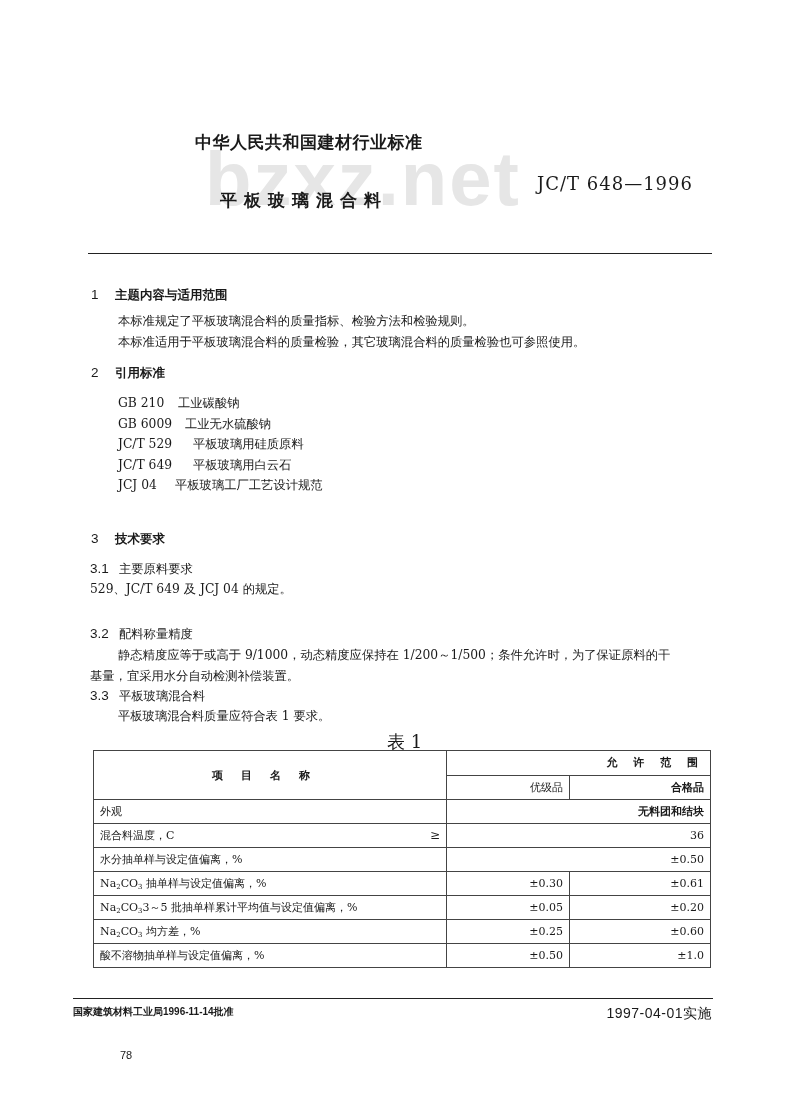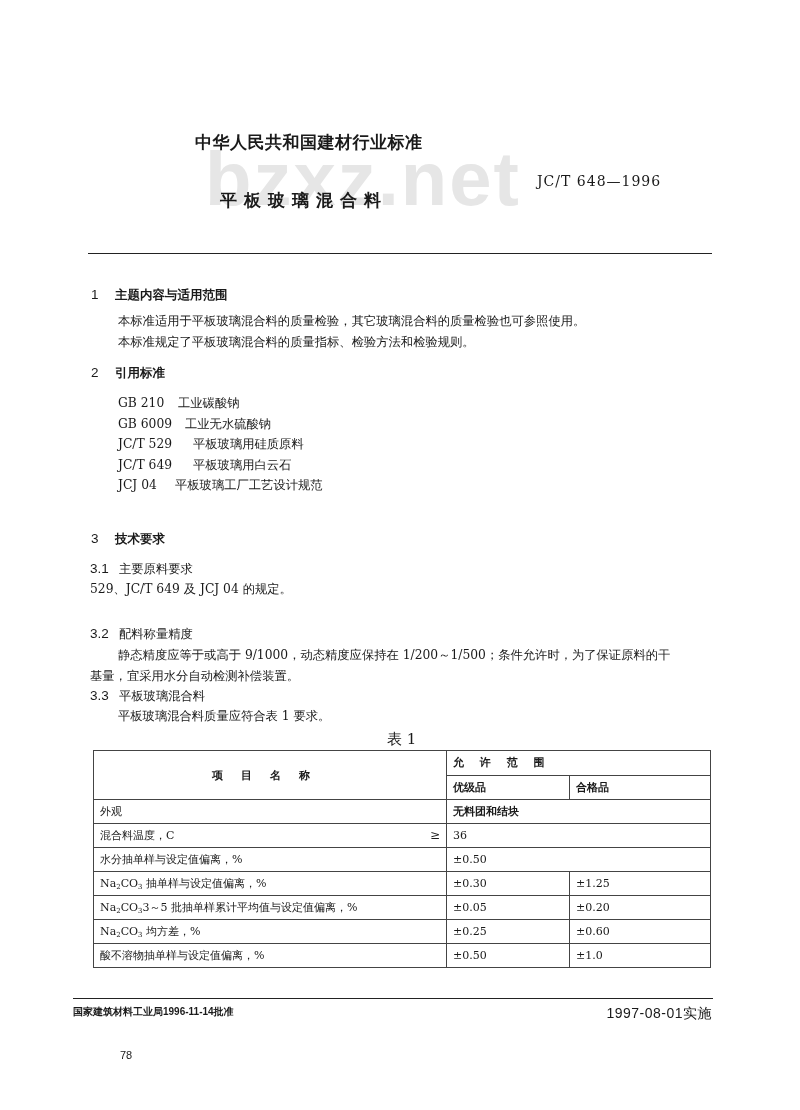--- a/index.html
+++ b/index.html
@@ -6,38 +6,38 @@
     body {
       width: 800px; height: 1110px; position: relative; overflow: hidden;
       font-family: "DejaVu Serif", "Liberation Serif", serif;
       color: #1a1a1a;
     }
     .abs { position: absolute; }
     .sans { font-family: "DejaVu Sans", "Liberation Sans", sans-serif; }
 
     .org-title { left: 195px; top: 131px; font-size: 17px; font-weight: bold; letter-spacing: 0.5px; }
     .watermark { left: 205px; top: 135px; font-size: 76px; font-weight: bold; color: #e6e6e6; letter-spacing: 2px; font-family: "Liberation Sans", sans-serif; z-index: 0; }
-    .std-num { left: 537px; top: 173px; font-size: 14px; letter-spacing: 1px; z-index: 2; }
+    .std-num { left: 537px; top: 173px; font-size: 18px; letter-spacing: 1px; z-index: 2; }
     .std-title { left: 220px; top: 189px; font-size: 17px; font-weight: bold; letter-spacing: 7px; z-index: 2; }
     .rule { left: 88px; width: 624px; height: 0; border-top: 1.5px solid #222; }
 
     .h1 { font-size: 12.5px; font-weight: bold; }
     .h1 .num { display: inline-block; width: 24px; font-weight: normal; font-family: "Liberation Sans", sans-serif; font-size: 13.5px; }
     .para { font-size: 12.3px; line-height: 21px; }
     .refs div { font-size: 12.3px; height: 20.5px; line-height: 20.5px; }
     .refs .code { display: inline-block; }
     .sub { font-size: 12.3px; }
     .sub .num { display: inline-block; width: 29px; font-family: "Liberation Sans", sans-serif; font-size: 13.5px; }
 
     table.t1 {
       position: absolute; left: 93px; top: 750px; width: 618px;
       border-collapse: collapse; font-size: 11px; z-index: 2;
     }
     table.t1 td { border: 1px solid #444; height: 23px; padding: 0 6px; }
-    table.t1 td.c { text-align: left; }
+    table.t1 td.c { text-align: right; }
     table.t1 td.hdr-name { text-align: center; letter-spacing: 18px; font-weight: bold; }
     table.t1 .ge { float: right; font-size: 12px; }
     sub { font-size: 7px; vertical-align: -2px; }
 
     .footer-left { left: 73px; top: 1005px; font-size: 10px; font-weight: bold; font-family: "Liberation Sans", sans-serif; }
     .footer-right { right: 88px; top: 1005px; font-size: 14px; font-family: "Liberation Sans", sans-serif; letter-spacing: 0.5px; }
     .pageno { left: 120px; top: 1049px; font-size: 11px; font-family: "Liberation Sans", sans-serif; }
   </style>
 </head>
 <body>
@@ -46,22 +46,22 @@
 <div class="abs org-title sans" style="z-index:2">中华人民共和国建材行业标准</div>
 <div class="abs std-num">JC/T 648—1996</div>
 <div class="abs std-title sans">平板玻璃混合料</div>
 
 <div class="abs rule" style="top:253px;"></div>
 
 <div class="abs h1 sans" style="left:91px; top:287px;">
   <span class="num">1</span><span>主题内容与适用范围</span>
 </div>
 <div class="abs para" style="left:118px; top:311px;">
+  <div>本标准规定了平板玻璃混合料的质量指标、检验方法和检验规则。</div>
   <div>本标准适用于平板玻璃混合料的质量检验，其它玻璃混合料的质量检验也可参照使用。</div>
-  <div>本标准规定了平板玻璃混合料的质量指标、检验方法和检验规则。</div>
 </div>
 
 <div class="abs h1 sans" style="left:91px; top:365px;">
   <span class="num">2</span><span>引用标准</span>
 </div>
 <div class="abs refs" style="left:118px; top:393px;">
   <div><span class="code" style="width:60px">GB 210</span><span>工业碳酸钠</span></div>
   <div><span class="code" style="width:67px">GB 6009</span><span>工业无水硫酸钠</span></div>
   <div><span class="code" style="width:75px">JC/T 529</span><span>平板玻璃用硅质原料</span></div>
   <div><span class="code" style="width:75px">JC/T 649</span><span>平板玻璃用白云石</span></div>
@@ -87,48 +87,48 @@
   <div>基量，宜采用水分自动检测补偿装置。</div>
 </div>
 
 <div class="abs sub" style="left:90px; top:688px;">
   <span class="num">3.3</span><span>平板玻璃混合料</span>
 </div>
 <div class="abs para" style="left:118px; top:706px;">
   <div>平板玻璃混合料质量应符合表 1 要求。</div>
 </div>
 
-<div class="abs" style="left:387px; top:730px; font-size:15px;">表 1</div>
+<div class="abs" style="left:387px; top:730px; font-size:18px;">表 1</div>
 
 <table class="t1">
   <tbody>
       <tr>
     <td rowspan="2" class="hdr-name" style="width:340px; height:48px;">项目名称</td>
     <td colspan="2" class="c" style="font-weight:bold; letter-spacing:6px;">允 许 范 围</td>
   </tr>
   <tr>
-    <td class="c" style="width:110px; font-weight:bold;">优级品</td>
+    <td class="c" style="width:110px; font-weight:normal;">优级品</td>
     <td class="c" style="font-weight:bold;">合格品</td>
   </tr>
   <tr>
     <td>外观</td>
     <td colspan="2" class="c" style="font-weight:bold;">无料团和结块</td>
   </tr>
   <tr>
     <td><span>混合料温度，C</span><span class="ge">≥</span></td>
     <td colspan="2" class="c">36</td>
   </tr>
   <tr>
     <td>水分抽单样与设定值偏离，%</td>
     <td colspan="2" class="c">±0.50</td>
   </tr>
   <tr>
     <td><span>Na</span><sub>2</sub><span>CO</span><sub>3</sub><span> 抽单样与设定值偏离，%</span></td>
     <td class="c">±0.30</td>
-    <td class="c">±1.25</td>
+    <td class="c">±0.61</td>
   </tr>
   <tr>
     <td><span>Na</span><sub>2</sub><span>CO</span><sub>3</sub><span>3～5 批抽单样累计平均值与设定值偏离，%</span></td>
     <td class="c">±0.05</td>
     <td class="c">±0.20</td>
   </tr>
   <tr>
     <td><span>Na</span><sub>2</sub><span>CO</span><sub>3</sub><span> 均方差，%</span></td>
     <td class="c">±0.25</td>
     <td class="c">±0.60</td>
@@ -136,14 +136,14 @@
   <tr>
     <td>酸不溶物抽单样与设定值偏离，%</td>
     <td class="c">±0.50</td>
     <td class="c">±1.0</td>
   </tr>
 </tbody>
   </table>
 
 <div class="abs rule" style="top:998px; left:73px; width:640px;"></div>
 <div class="abs footer-left">国家建筑材料工业局1996-11-14批准</div>
-<div class="abs footer-right">1997-08-01实施</div>
+<div class="abs footer-right">1997-04-01实施</div>
 <div class="abs pageno">78</div>
 
 </body></html>

